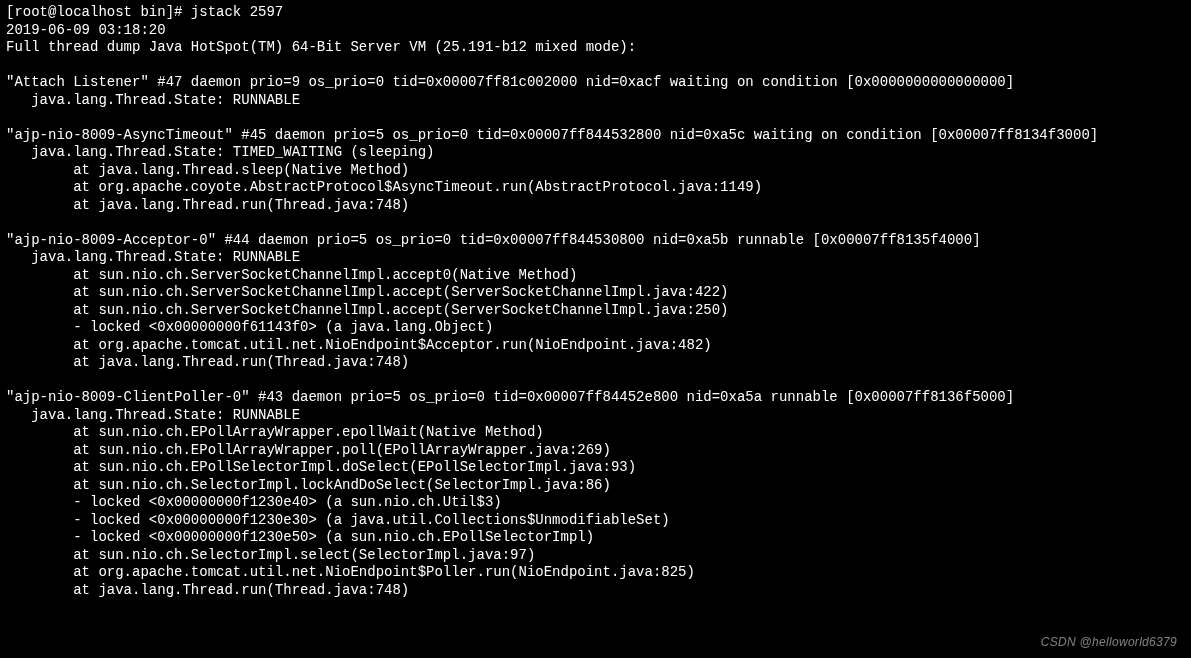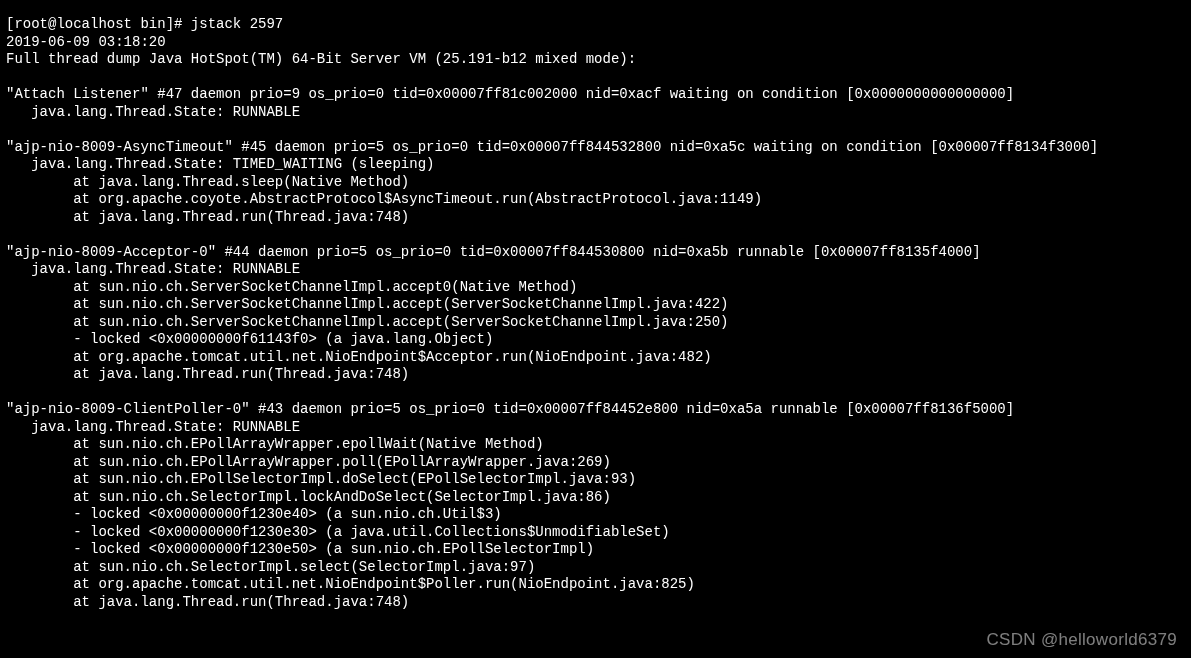--- a/index.html
+++ b/index.html
@@ -10,33 +10,34 @@
     font-family: "Consolas", "Courier New", monospace;
     font-size: 14px;
     line-height: 1.25;
     width: 1191px;
     height: 658px;
     overflow: hidden;
     position: relative;
   }
   pre.terminal {
     margin: 0;
-    padding: 16px 6px;
+    padding: 4px 6px;
     white-space: pre;
     font-family: inherit;
   }
   .watermark {
     position: absolute;
     right: 14px;
     bottom: 8px;
     color: rgba(230,230,230,0.55);
     font-family: Arial, sans-serif;
-    font-size: 17px;
+    font-size: 12px;
     letter-spacing: 0.3px;
     pointer-events: none;
+    font-style: italic;
   }
 </style>
 </head>
 <body>
 
 <pre class="terminal"><span>[root@localhost bin]# jstack 2597</span>
 <span>2019-06-09 03:18:20</span>
 <span>Full thread dump Java HotSpot(TM) 64-Bit Server VM (25.191-b12 mixed mode):</span>
 
 <span>"Attach Listener" #47 daemon prio=9 os_prio=0 tid=0x00007ff81c002000 nid=0xacf waiting on condition [0x0000000000000000]</span>

